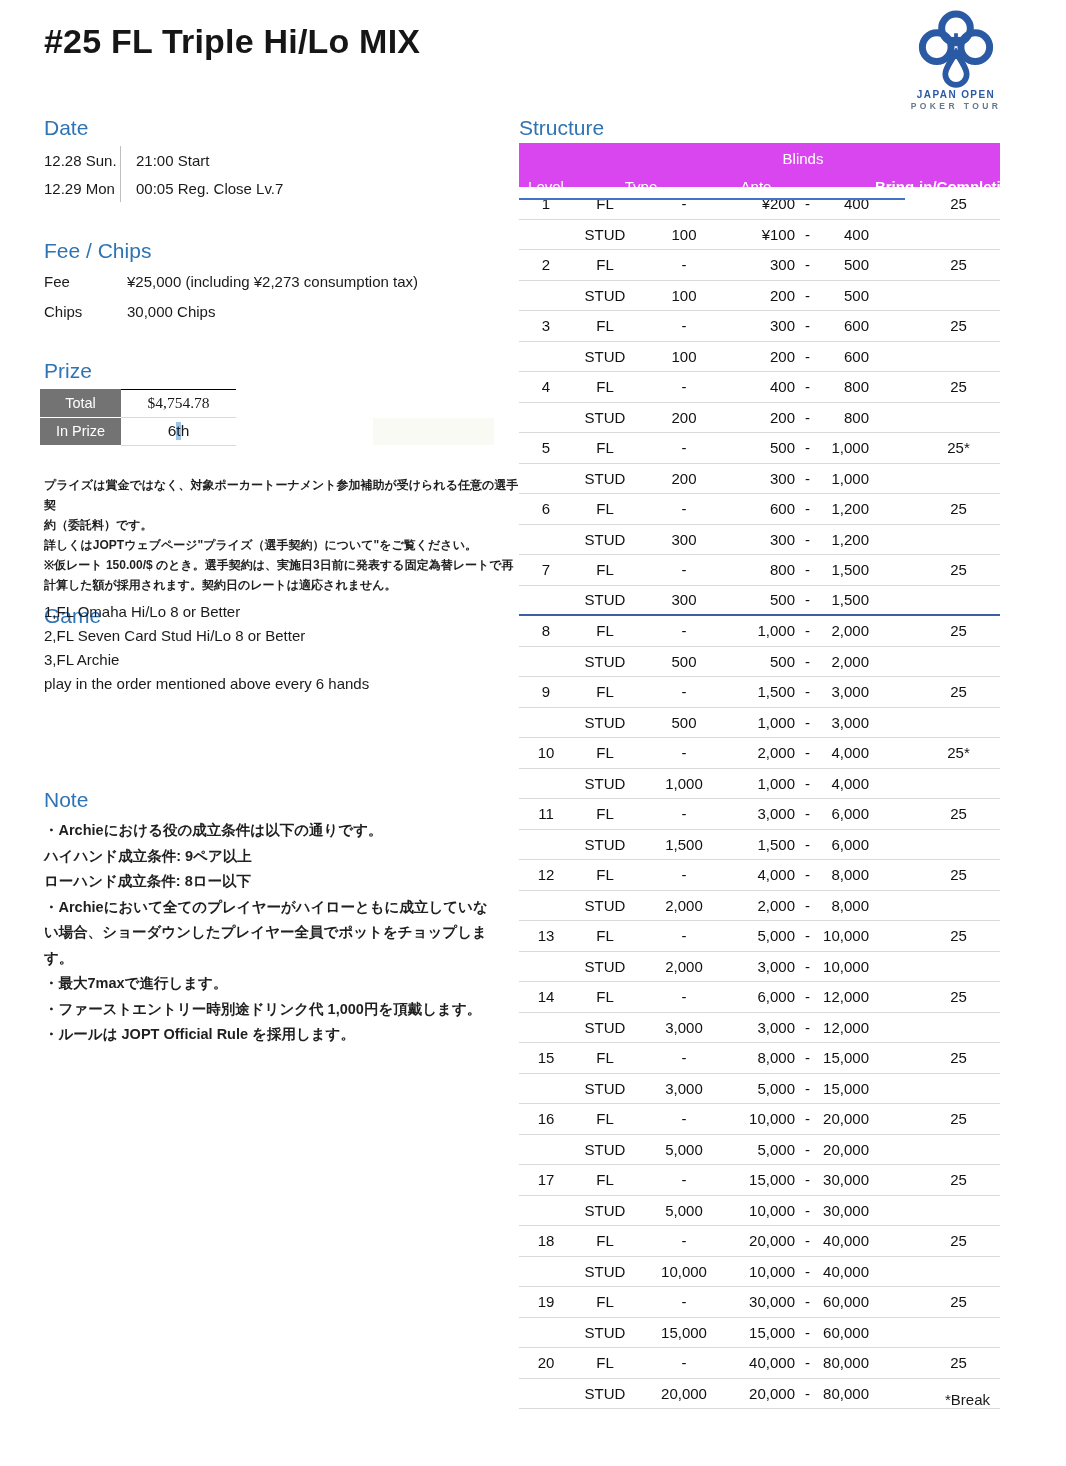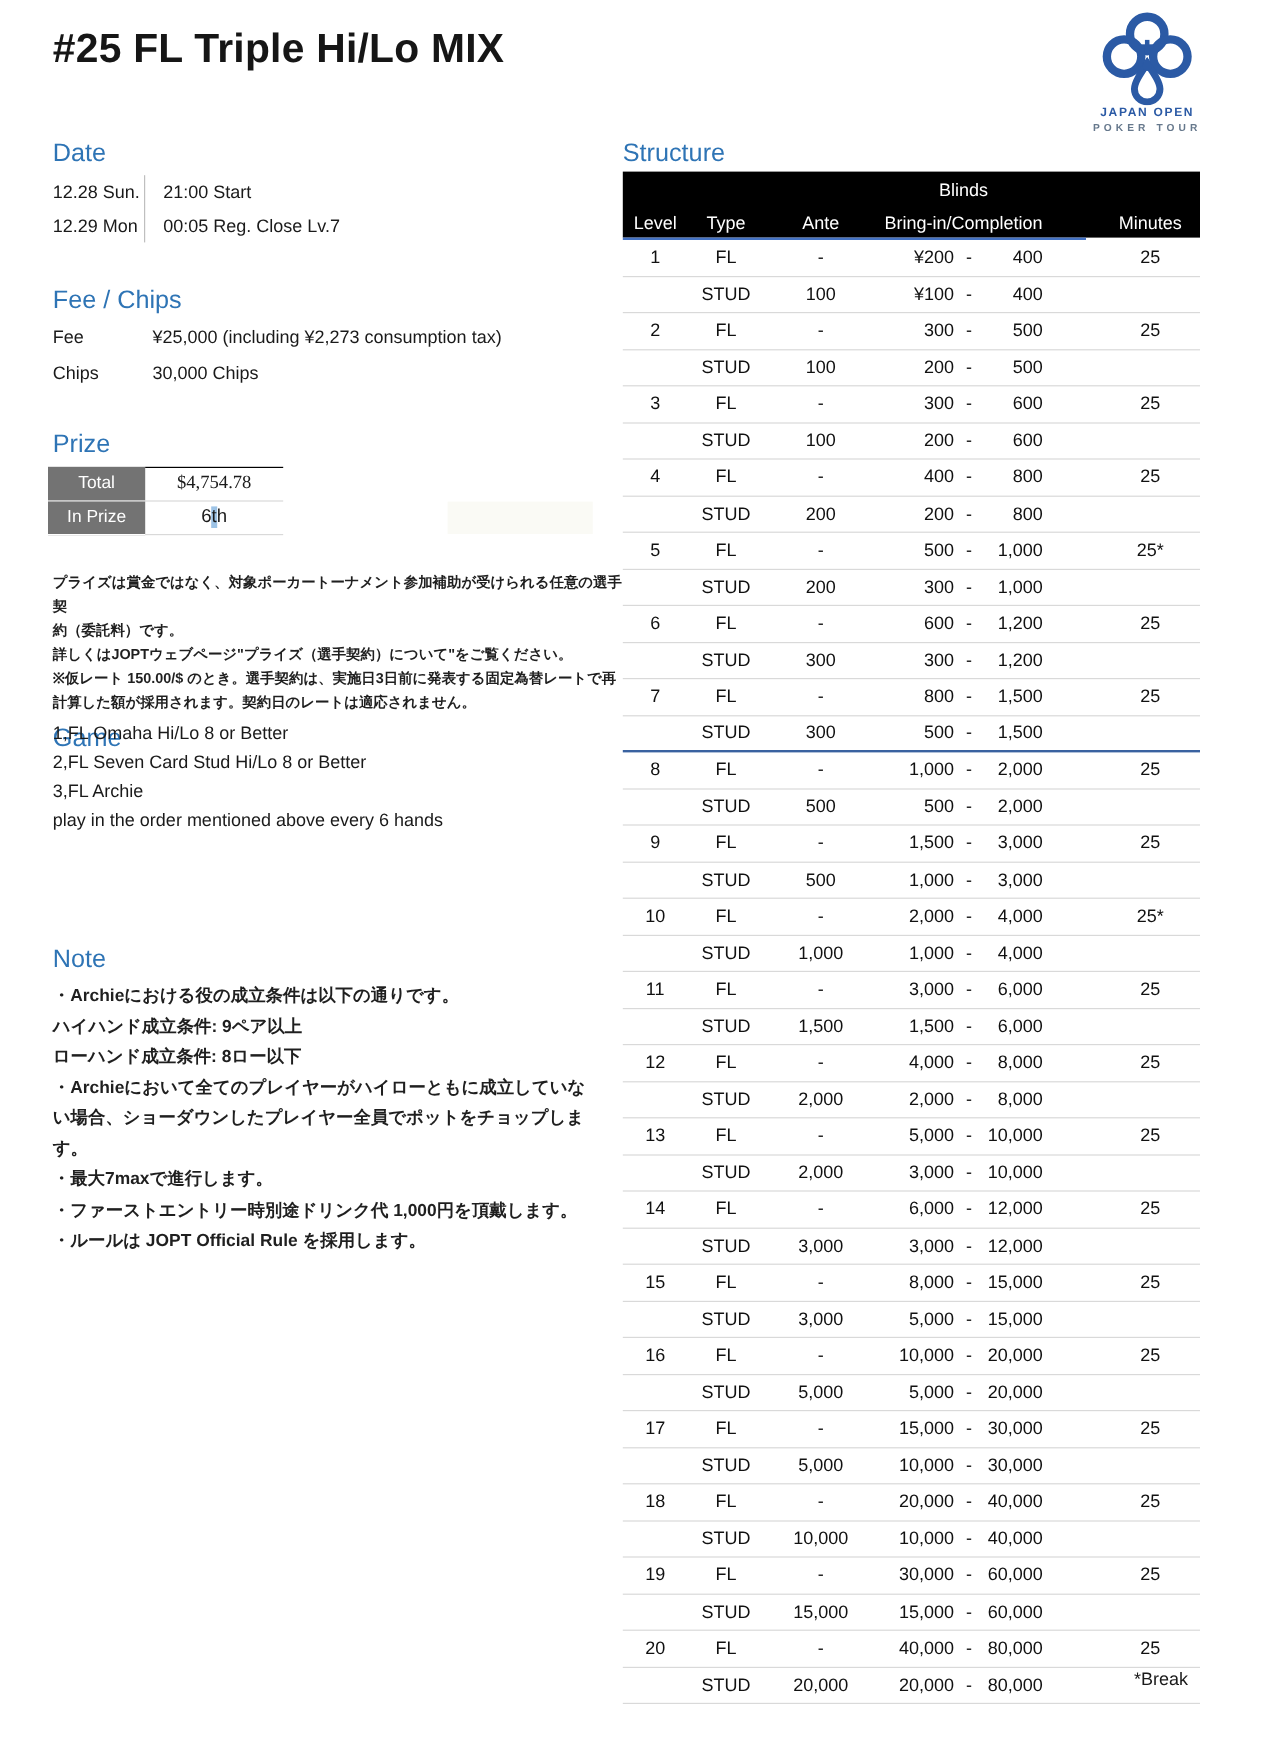--- a/index.html
+++ b/index.html
@@ -41,26 +41,26 @@
   
   .prize-note{position:absolute;left:44px;top:475px;width:480px;font-size:12px;font-weight:600;
               line-height:20px;white-space:pre-line;color:#1f1f1f;}
   .game-block{position:absolute;left:44px;top:600px;width:460px;font-size:15px;line-height:24px;
               white-space:pre-line;}
   .note-block{position:absolute;left:44px;top:818px;width:470px;font-size:14.5px;font-weight:600;
               line-height:25.5px;white-space:pre-line;color:#1f1f1f;}
   
   .struct-table{position:absolute;left:519px;top:143px;width:481px;}
   .grid7{display:grid;grid-template-columns:54px 64px 94px 64px 25px 55px 1fr;align-items:center;}
-  .thead{position:relative;background:#000000;color:#fff;height:55px;}
+  .thead{position:relative;background:#d946ef;color:#fff;height:44px;}
   .thead-row1{height:31px;}
-  .thead-row2{height:24px;}
+  .thead-row2{height:24px;gap:36px;}
   .thead .c{font-size:15px;text-align:center;}
   .cb{grid-column:4/7;}
-  .hc-bringin{grid-column:4/7;}
+  .hc-bringin{grid-column:4/7;font-weight:bold;}
   .hc-min{padding-left:42px;}
   .hdr-underline{position:absolute;left:0;top:55px;width:386px;height:2px;background:#4472C4;}
   .tbody{margin-top:2px;}
   .trow{height:30.5px;box-sizing:border-box;border-bottom:1px solid #D9D9D9;}
   .trow .c{font-size:15px;color:#111;}
   .c-level,.c-type,.c-ante,.c-dash{text-align:center;}
   .c-blo{text-align:right;}
   .c-bhi{text-align:right;padding-right:6px;}
   .c-min{text-align:center;padding-left:42px;}
   .trow.reg-close{border-bottom:2.5px solid #3A62A0;}

